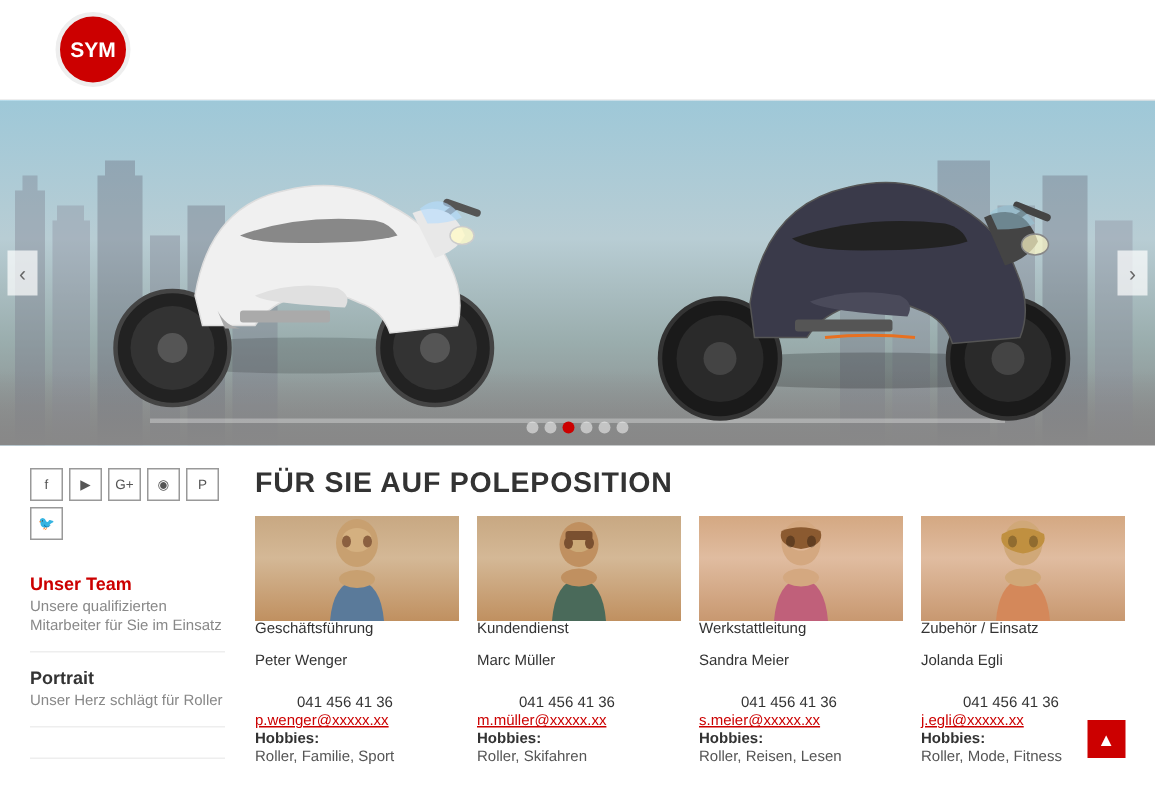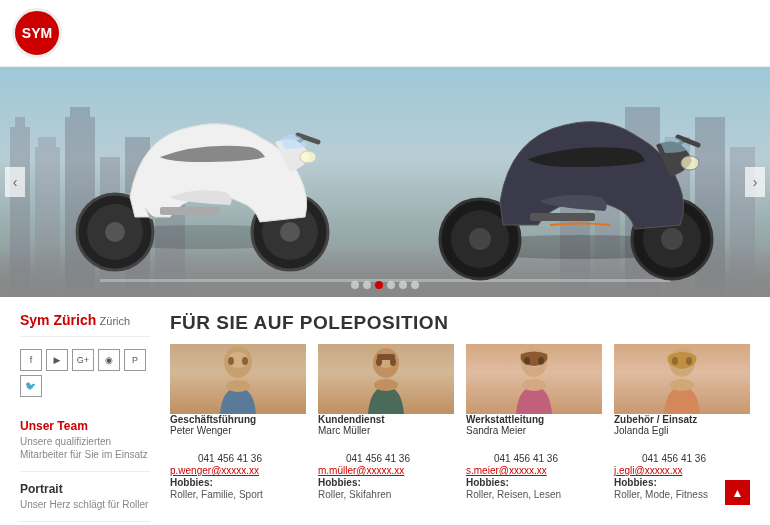--- a/index.html
+++ b/index.html
@@ -1,19 +1,19 @@
 <!DOCTYPE html>
 <html><head>
   <meta charset="utf-8">
   <style>
     * { margin: 0; padding: 0; box-sizing: border-box; }
     body { font-family: Arial, sans-serif; font-size: 12px; color: #333; width: 770px; overflow-x: hidden; background: #fff; }
 
     
-    .header { display: flex; align-items: center; justify-content: space-between; padding: 8px 12px; border-bottom: 1px solid #eee; }
+    .header { display: flex; align-items: center; justify-content: space-between; padding: 8px 37px; border-bottom: 1px solid #eee; }
     .logo { width: 50px; height: 50px; background: #cc0000; border-radius: 50%; display: flex; align-items: center; justify-content: center; color: white; font-weight: bold; font-size: 14px; border: 3px solid #eee; }
     .nav { display: flex; gap: 18px; }
     .nav-item { font-size: 11px; color: #333; text-transform: uppercase; font-weight: bold; cursor: pointer; padding: 4px 2px; }
     .nav-item.active { background: #555; color: #fff; padding: 4px 6px; }
 
     
     .hero { position: relative; width: 770px; height: 230px; background: linear-gradient(135deg, #87CEEB 0%, #b0d4e8 30%, #d0d8dc 60%, #c8c8c8 100%); overflow: hidden; }
     .hero-bg { position: absolute; top: 0; left: 0; width: 100%; height: 100%; background: linear-gradient(to bottom, #9ec8d8 0%, #b8cdd4 40%, #9aadad 70%, #888 100%); }
     
     .hero-nav-left { position: absolute; left: 5px; top: 50%; transform: translateY(-50%); width: 20px; height: 30px; background: rgba(255,255,255,0.7); display: flex; align-items: center; justify-content: center; cursor: pointer; font-size: 14px; color: #666; }
@@ -36,21 +36,21 @@
     .sidebar-item-desc { font-size: 10px; color: #888; line-height: 1.3; }
     .sidebar-item.active .sidebar-item-title { color: #cc0000; }
 
     
     .main { flex: 1; }
     .section-title { font-size: 19px; font-weight: bold; color: #333; margin-bottom: 10px; letter-spacing: 0.5px; }
     .section-intro { font-size: 11px; color: #555; line-height: 1.5; margin-bottom: 15px; }
 
     .team-grid { display: flex; gap: 12px; }
     .team-member { flex: 1; font-size: 10px; }
-    .team-role { font-weight: bold; color: #333; margin-bottom: 0; font-size: 10px; }
+    .team-role { font-weight: normal; color: #333; margin-bottom: 10px; font-size: 10px; }
     .team-name { color: #333; margin-bottom: 17px; }
     .team-phone { color: #333; margin-bottom: 1px; padding-left: 28px; }
     .team-email { color: #cc0000; text-decoration: underline; margin-bottom: 1px; }
     .team-hobbies-label { font-weight: bold; margin-bottom: 1px; }
     .team-hobbies-text { color: #555; }
 
     
     .photo-male { background: linear-gradient(to bottom, #c8a882 0%, #d4b896 40%, #c09060 100%); position: relative; }
     .photo-female { background: linear-gradient(to bottom, #d4a882 0%, #e0bca0 40%, #c89870 100%); position: relative; }
     .photo-placeholder { width: 100%; height: 70px; display: flex; align-items: flex-end; justify-content: center; overflow: hidden; }
@@ -174,26 +174,20 @@
     <div class="hero-dot"></div>
     <div class="hero-dot"></div>
     <div class="hero-dot"></div>
   </div>
 </div>
 
 <div class="content-area">
 
   <div class="sidebar">
 
-    <div class="brand-social-row">
-      <div>
-        <span class="brand-name">Sym Zürich</span>
-        <span style="color:#666;font-size:11px;">Zürich</span>
-      </div>
-    </div>
 
     <div class="social-icons" style="margin-bottom:12px;">
       <div class="social-icon">f</div>
       <div class="social-icon">▶</div>
       <div class="social-icon">G+</div>
       <div class="social-icon">◉</div>
       <div class="social-icon">P</div>
       <div class="social-icon">🐦</div>
     </div>
 

